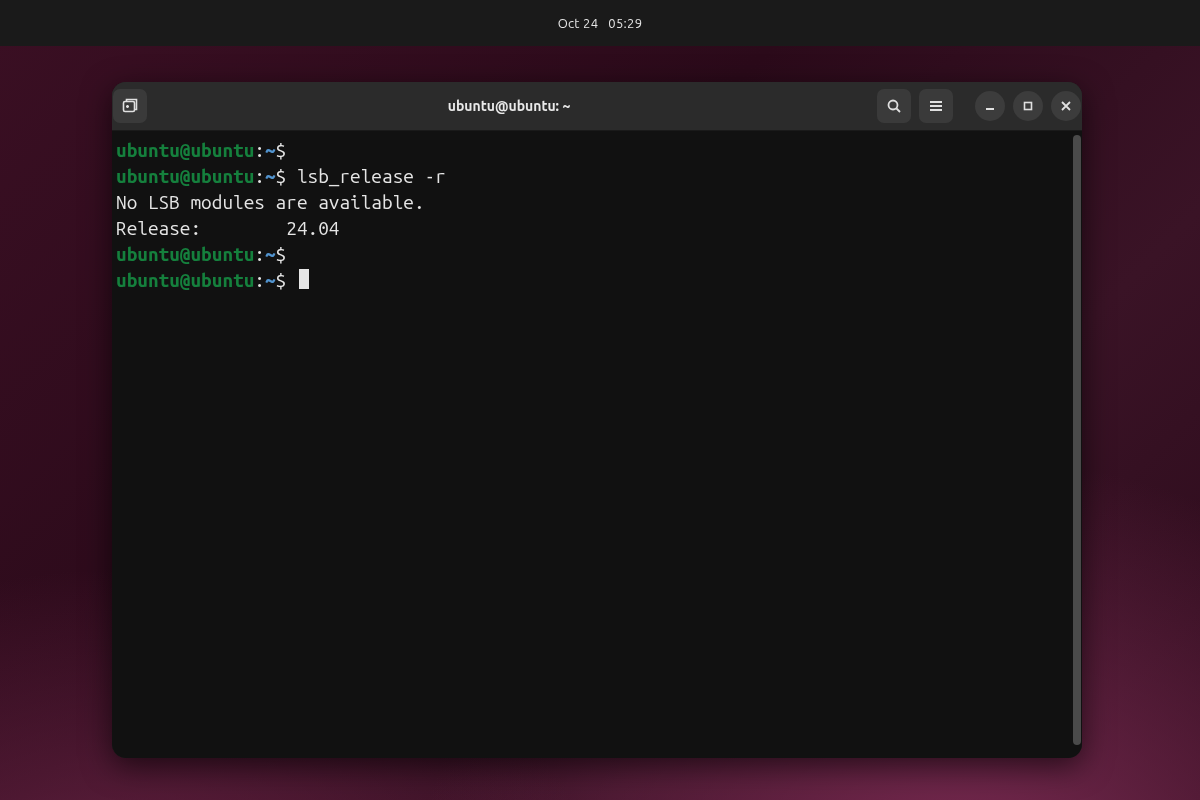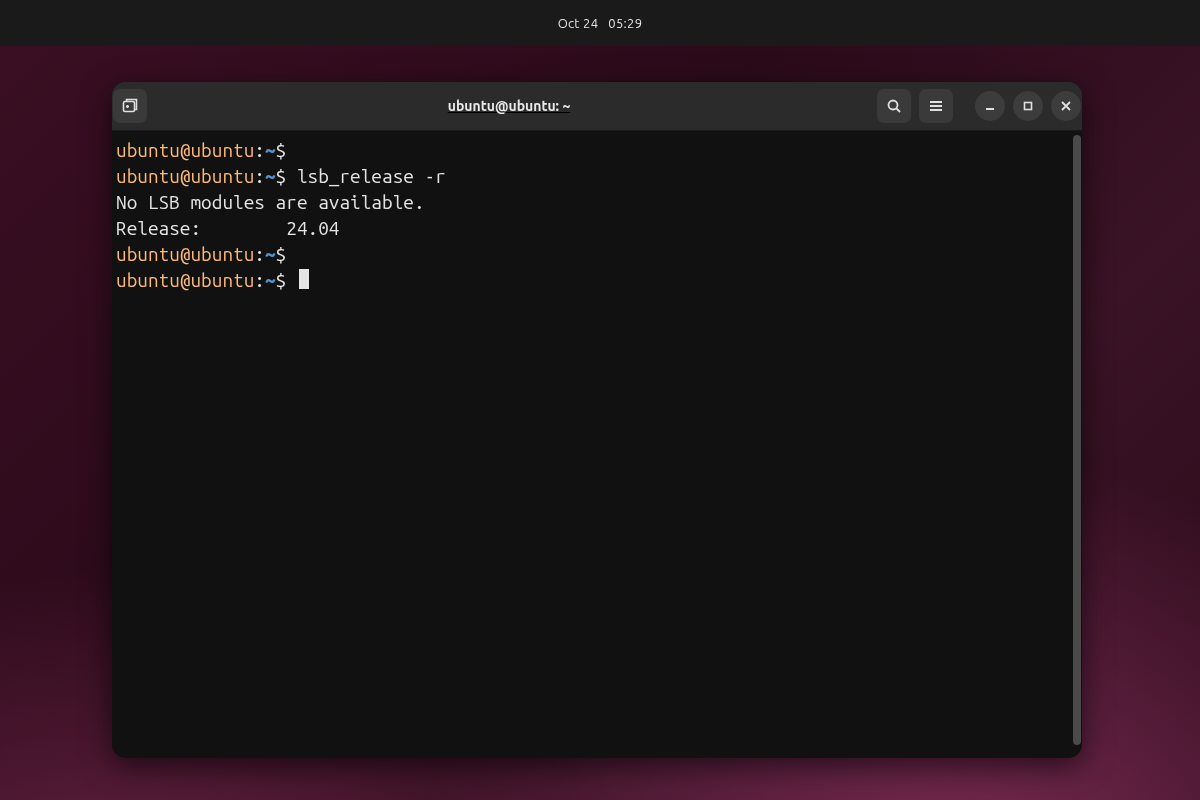--- a/index.html
+++ b/index.html
@@ -57,21 +57,20 @@
     z-index: 3;
   }
   .titlebar {
     height: 48px;
     background: #2b2b2b;
     display: flex;
     align-items: center;
     padding: 0 1px;
     gap: 6px;
     border-bottom: 1px solid #1a1a1a;
-    text-decoration: underline;
   }
   .tb-left, .tb-right {
     display: flex;
     align-items: center;
     gap: 8px;
   }
   .tb-title {
     flex: 1;
     text-align: center;
     color: #eaeaea;
@@ -120,21 +119,21 @@
     align-items: flex-start;
   }
   .scrollbar-thumb {
     width: 8px;
     margin: 4px 1px;
     height: 610px;
     background: #4a4a4a;
     border-radius: 4px;
   }
 
-  .p-user { color: #fdba74; font-weight: normal; }
+  .p-user { color: #15803d; font-weight: bold; }
   .p-sep  { color: #e6e6e6; }
   .p-path { color: #5294cf; font-weight: bold; }
   .cursor {
     display: inline-block;
     width: 10px;
     height: 20px;
     background: #e6e6e6;
     vertical-align: -2px;
     margin-left: 2px;
   }

